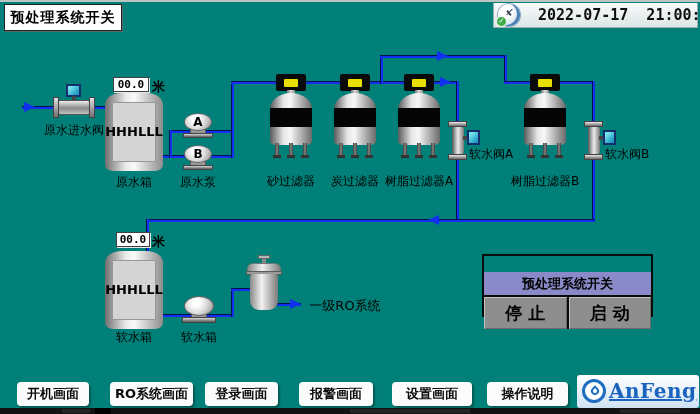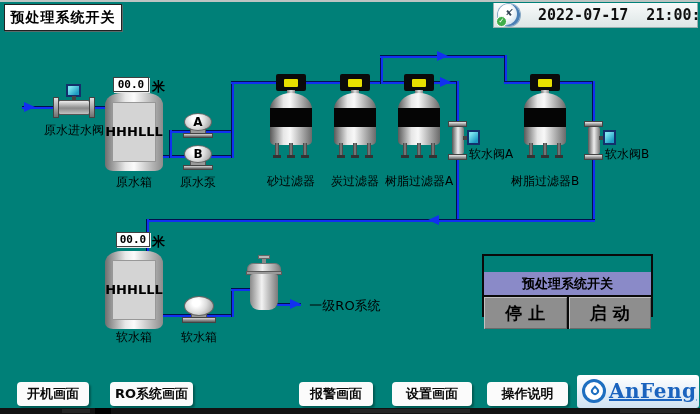--- a/index.html
+++ b/index.html
@@ -293,20 +293,21 @@
   <div class="ctl-panel">
     <div class="ctl-header">预处理系统开关</div>
     <div class="ctl-btns">
       <div class="ctl-btn first">停 止</div>
       <div class="ctl-btn">启 动</div>
     </div>
   </div>
 
   <div class="nav-btn" style="left:17px; width:72px;">开机画面</div>
   <div class="nav-btn" style="left:110px; width:83px;">RO系统画面</div>
+  <div class="nav-btn" style="left:205px; width:73px;">登录画面</div>
   <div class="nav-btn" style="left:392px; width:80px;">设置画面</div>
   <div class="nav-btn" style="left:299px; width:74px;">报警画面</div>
   <div class="nav-btn" style="left:487px; width:81px;">操作说明</div>
 
   <div class="logo-panel">
     <div class="logo-circle">
       <div class="logo-drop"></div>
     </div>
     <div class="logo-text">AnFeng</div>
   </div>

